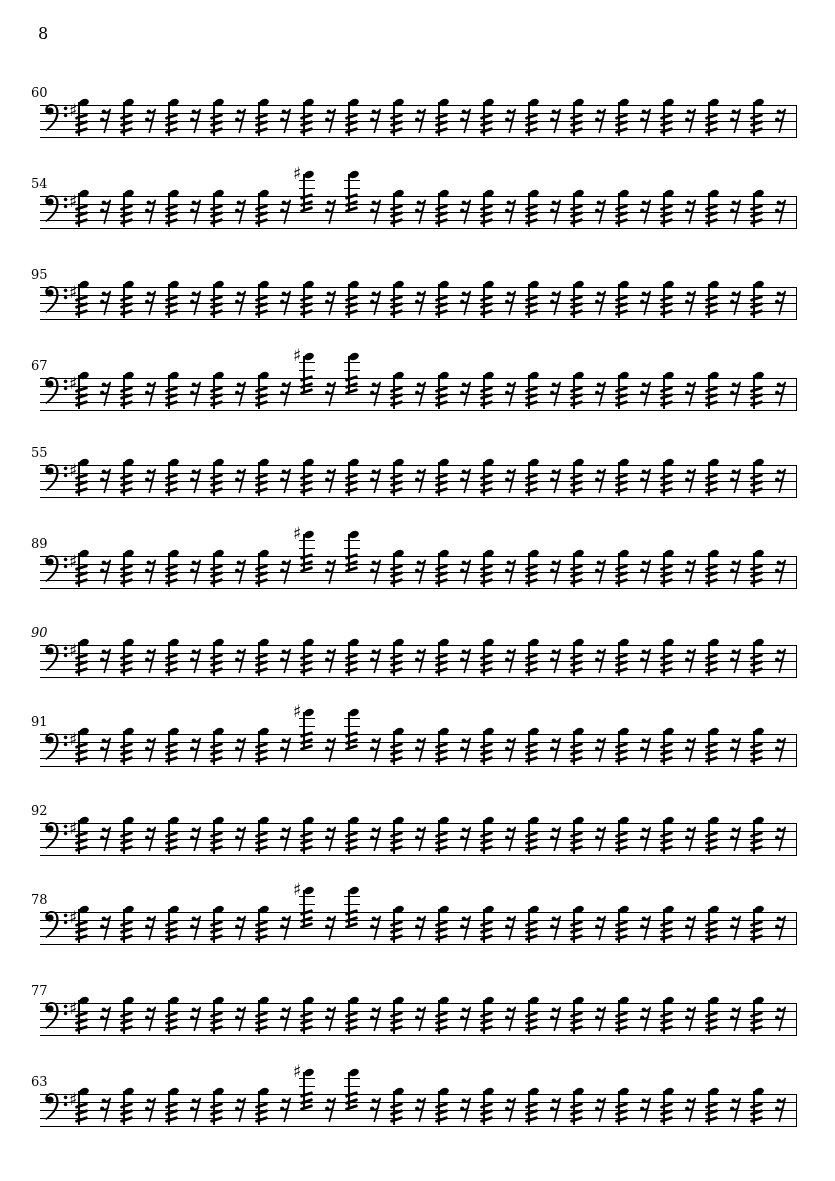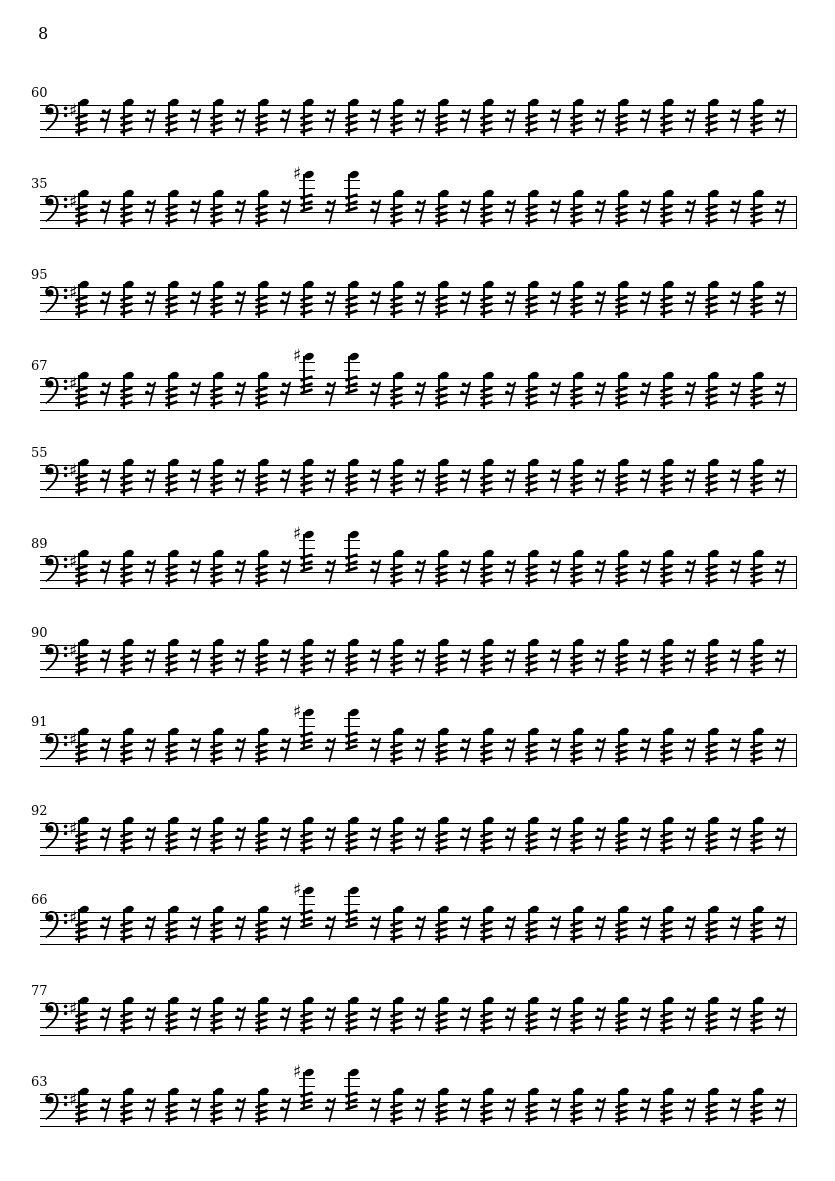--- a/index.html
+++ b/index.html
@@ -258,21 +258,21 @@
       </div>
       <svg width="12" height="26" viewBox="0 0 12 26" style="left:775px;top:48px">
     <circle cx="3.8" cy="3.6" r="2.2" fill="#000"></circle>
     <circle cx="2.2" cy="11.6" r="2.2" fill="#000"></circle>
     <path d="M10.3,0.8 L4.2,25" stroke="#000" stroke-width="1.7" fill="none"></path>
     <path d="M3.8,3.6 Q6.6,5.8 10,2.4" stroke="#000" stroke-width="1.5" fill="none"></path>
     <path d="M2.2,11.6 Q5,13.8 8.3,10.4" stroke="#000" stroke-width="1.5" fill="none"></path>
   </svg>
     </div>
     <div class="sys" style="top: 151px;">
-      <div class="measure-number" style="">35</div>
+      <div class="measure-number" style="">54</div>
       <div class="staff-line" style="top: 45px;"></div>
       <div class="staff-line" style="top: 53px;"></div>
       <div class="staff-line" style="top: 61px;"></div>
       <div class="staff-line" style="top: 69px;"></div>
       <div class="staff-line" style="top: 77px;"></div>
       <div class="barline" style=""></div>
       <svg width="25" height="30" viewBox="0 0 25 29" style="left:43.5px;top:43px">
     <path fill="#000" d="M2.2,27.5 C8.7,22.3 14.6,16.9 14.6,8.9 C14.6,3.6 11.5,0.6 7.6,0.6 C3.9,0.6 1.2,3.1 1.2,6.2 C1.2,9.1 3.2,11.1 5.8,11.1 C8.1,11.1 9.6,9.5 9.6,7.5 C9.6,5.5 8.1,4 6.2,4 C5.1,4 4.1,4.6 3.6,5.4 C3.9,3.2 5.7,1.9 7.6,1.9 C10.5,1.9 12.3,4.6 12.3,8.8 C12.3,15.7 7.5,21.5 1.2,26.3 Z"></path>
     <circle cx="21.6" cy="4.9" r="1.8" fill="#000"></circle>
     <circle cx="21.6" cy="12" r="1.8" fill="#000"></circle>
@@ -1467,21 +1467,21 @@
         <div class="slash" style="left: 749.5px; top: 69px;"></div>
       </div>
       <svg width="12" height="26" viewBox="0 0 12 26" style="left:775px;top:48px">
     <circle cx="3.8" cy="3.6" r="2.2" fill="#000"></circle>
     <circle cx="2.2" cy="11.6" r="2.2" fill="#000"></circle>
     <path d="M10.3,0.8 L4.2,25" stroke="#000" stroke-width="1.7" fill="none"></path>
     <path d="M3.8,3.6 Q6.6,5.8 10,2.4" stroke="#000" stroke-width="1.5" fill="none"></path>
     <path d="M2.2,11.6 Q5,13.8 8.3,10.4" stroke="#000" stroke-width="1.5" fill="none"></path>
   </svg>
     </div>
-    <div class="sys" style="top: 600px;">
+    <div class="sys" style="top: 600px; font-style: italic;">
       <div class="measure-number" style="">90</div>
       <div class="staff-line" style="top: 45px;"></div>
       <div class="staff-line" style="top: 53px;"></div>
       <div class="staff-line" style="top: 61px;"></div>
       <div class="staff-line" style="top: 69px;"></div>
       <div class="staff-line" style="top: 77px;"></div>
       <div class="barline" style=""></div>
       <svg width="25" height="30" viewBox="0 0 25 29" style="left:43.5px;top:43px">
     <path fill="#000" d="M2.2,27.5 C8.7,22.3 14.6,16.9 14.6,8.9 C14.6,3.6 11.5,0.6 7.6,0.6 C3.9,0.6 1.2,3.1 1.2,6.2 C1.2,9.1 3.2,11.1 5.8,11.1 C8.1,11.1 9.6,9.5 9.6,7.5 C9.6,5.5 8.1,4 6.2,4 C5.1,4 4.1,4.6 3.6,5.4 C3.9,3.2 5.7,1.9 7.6,1.9 C10.5,1.9 12.3,4.6 12.3,8.8 C12.3,15.7 7.5,21.5 1.2,26.3 Z"></path>
     <circle cx="21.6" cy="4.9" r="1.8" fill="#000"></circle>
@@ -2190,21 +2190,21 @@
       </div>
       <svg width="12" height="26" viewBox="0 0 12 26" style="left:775px;top:48px">
     <circle cx="3.8" cy="3.6" r="2.2" fill="#000"></circle>
     <circle cx="2.2" cy="11.6" r="2.2" fill="#000"></circle>
     <path d="M10.3,0.8 L4.2,25" stroke="#000" stroke-width="1.7" fill="none"></path>
     <path d="M3.8,3.6 Q6.6,5.8 10,2.4" stroke="#000" stroke-width="1.5" fill="none"></path>
     <path d="M2.2,11.6 Q5,13.8 8.3,10.4" stroke="#000" stroke-width="1.5" fill="none"></path>
   </svg>
     </div>
     <div class="sys" style="top: 867px;">
-      <div class="measure-number" style="">66</div>
+      <div class="measure-number" style="">78</div>
       <div class="staff-line" style="top: 45px;"></div>
       <div class="staff-line" style="top: 53px;"></div>
       <div class="staff-line" style="top: 61px;"></div>
       <div class="staff-line" style="top: 69px;"></div>
       <div class="staff-line" style="top: 77px;"></div>
       <div class="barline" style=""></div>
       <svg width="25" height="30" viewBox="0 0 25 29" style="left:43.5px;top:43px">
     <path fill="#000" d="M2.2,27.5 C8.7,22.3 14.6,16.9 14.6,8.9 C14.6,3.6 11.5,0.6 7.6,0.6 C3.9,0.6 1.2,3.1 1.2,6.2 C1.2,9.1 3.2,11.1 5.8,11.1 C8.1,11.1 9.6,9.5 9.6,7.5 C9.6,5.5 8.1,4 6.2,4 C5.1,4 4.1,4.6 3.6,5.4 C3.9,3.2 5.7,1.9 7.6,1.9 C10.5,1.9 12.3,4.6 12.3,8.8 C12.3,15.7 7.5,21.5 1.2,26.3 Z"></path>
     <circle cx="21.6" cy="4.9" r="1.8" fill="#000"></circle>
     <circle cx="21.6" cy="12" r="1.8" fill="#000"></circle>

